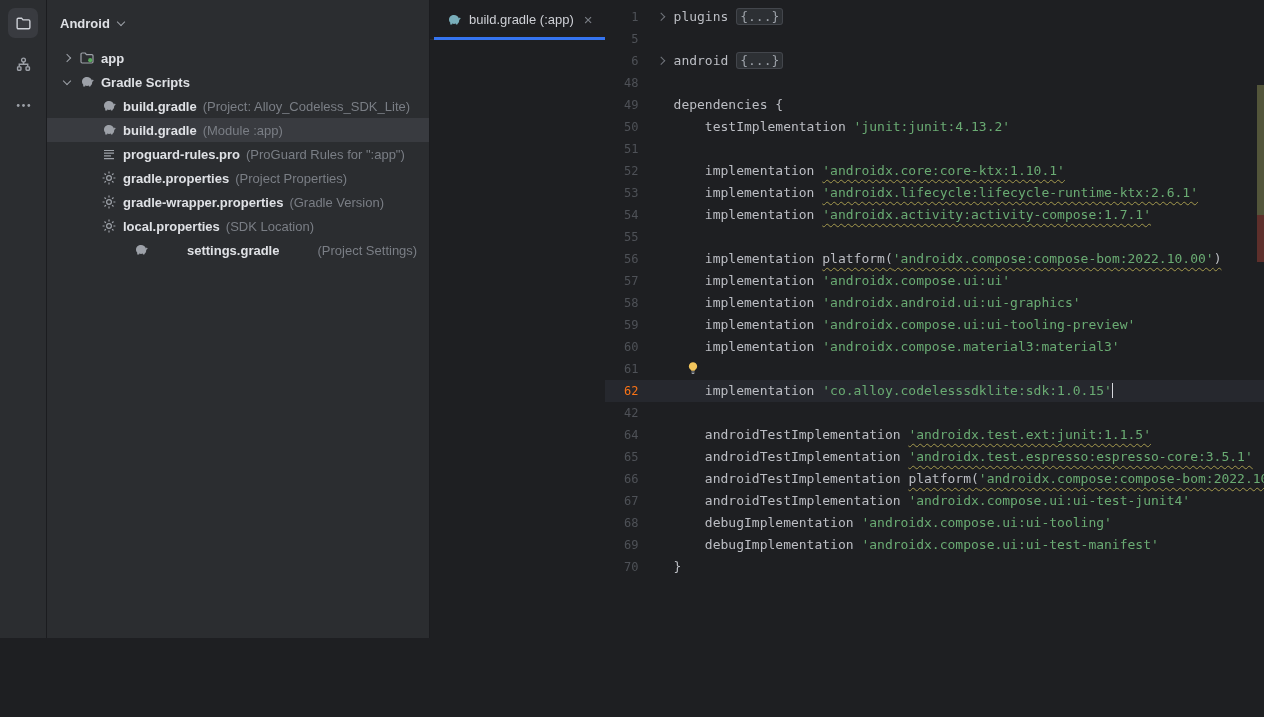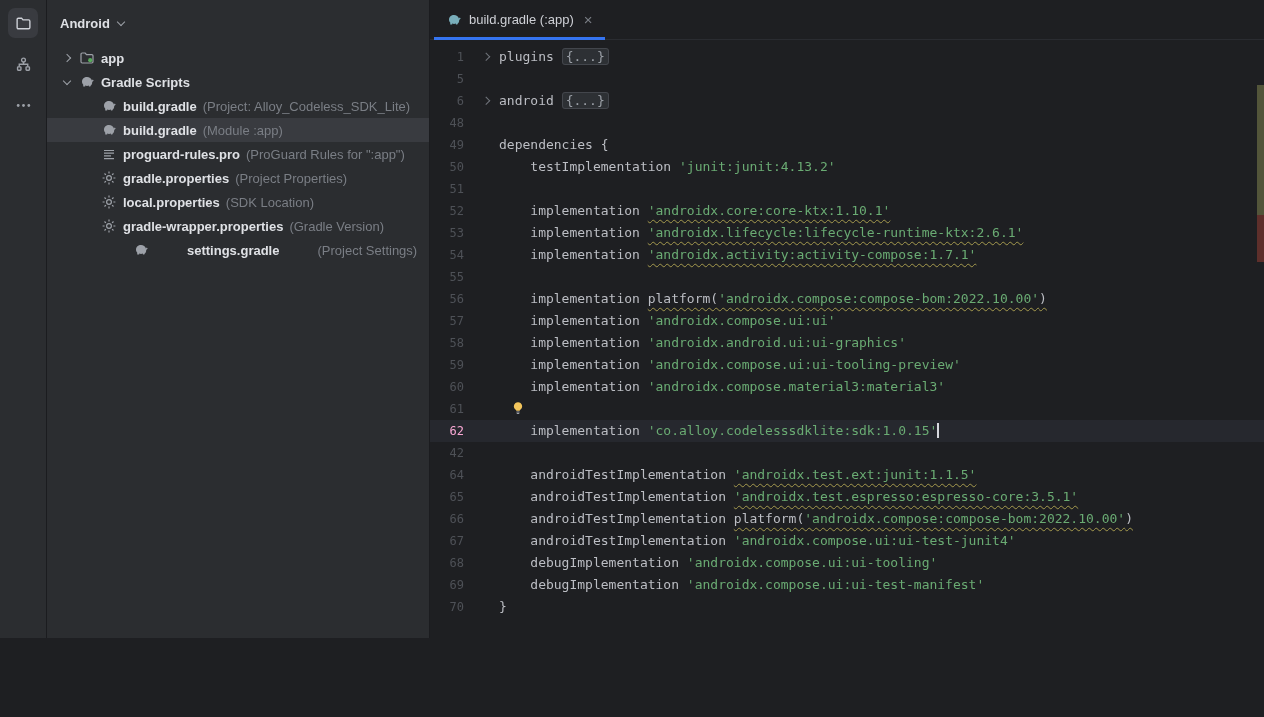--- a/index.html
+++ b/index.html
@@ -27,31 +27,31 @@
   .chev{width:16px;height:24px;position:relative;flex:0 0 16px}
   .chev.right::before{content:'';position:absolute;top:9px;left:5px;width:5px;height:5px;
     border-right:1.4px solid #9da1a8;border-bottom:1.4px solid #9da1a8;transform:rotate(-45deg)}
   .chev.down::before{content:'';position:absolute;top:8px;left:5px;width:5px;height:5px;
     border-right:1.4px solid #9da1a8;border-bottom:1.4px solid #9da1a8;transform:rotate(45deg)}
   .ticon{width:17px;height:17px;margin:0 6px 0 3px;display:flex;align-items:center;justify-content:center;flex:0 0 17px}
   .tlabel{font-weight:600;white-space:pre;color:var(--text-primary,#dfe1e5)}
   .thint{color:var(--text-muted,#7a7e85);margin-left:6px;white-space:pre}
 
   
-  .editor-area{flex:1;display:flex;flex-direction:column;background:var(--editor-bg,#1e1f22);min-width:0}
+  .editor-area{flex:1;display:flex;flex-direction:row;background:var(--editor-bg,#1e1f22);min-width:0}
   .tab-bar{height:40px;flex:none;display:flex;padding-left:4px;border-bottom:1px solid #2a2c31}
   .tab{display:flex;align-items:center;gap:7px;padding:0 12px;position:relative;color:#ced0d6;font-size:13px;cursor:pointer}
   .tab.active::after{content:'';position:absolute;left:0;right:0;bottom:-1px;height:3px;background:var(--accent-blue,#3574f0)}
   .tab-close{color:#7a7e85;font-size:15px;line-height:1;margin-left:3px;cursor:pointer}
 
   .code{flex:1;padding-top:6px;font-family:"DejaVu Sans Mono","Liberation Mono",monospace;font-size:13px;overflow:hidden}
   .code-line{height:22px;line-height:22px;display:flex;white-space:pre;cursor:text}
   .code-line.current{background:var(--current-line-bg,#26282e)}
   .gutter{flex:0 0 66px;display:flex;color:var(--line-number,#4e5157);font-size:12px;cursor:default}
-  .code-line.current .ln{color:#f9a8d4}
+  .code-line.current .ln{color:#f97316}
   .ln{width:34px;text-align:right;display:inline-block}
   .foldcol{width:32px;display:inline-block;position:relative}
   .foldcol.fold::before{content:'';position:absolute;top:8px;left:19px;width:4.5px;height:4.5px;
     border-right:1.4px solid #6f737a;border-bottom:1.4px solid #6f737a;transform:rotate(-45deg)}
   .content{white-space:pre;color:var(--text-code,#bcbec4);padding-left:3px}
   .seg.s{color:var(--string-green,#6aab73)}
   .seg.w{text-decoration-line:underline;text-decoration-style:wavy;
     text-decoration-color:var(--warning-underline,#a59a4e);text-underline-offset:4px;text-decoration-thickness:1px}
   .seg.f{background:#2d3034;border:1px solid #43464c;border-radius:3px;color:#9ca1a8;padding:0 3px}
   .caret{display:inline-block;width:1.5px;height:15px;background:#d6d8dd;transform:translateY(3px)}
@@ -165,33 +165,33 @@
           <span class="thint">(Project Properties)</span>
         </div>
         <div class="tree-row" style="padding-left: 34px;">
           <span class="chev none"></span>
           <span class="ticon">
             <svg width="16" height="16" viewBox="0 0 16 16" fill="none" stroke="#9da1a8" stroke-width="1.2">
               <circle cx="8" cy="8" r="2.4"></circle>
               <path d="M8 1.6v2M8 12.4v2M1.6 8h2M12.4 8h2M3.5 3.5l1.4 1.4M11.1 11.1l1.4 1.4M12.5 3.5l-1.4 1.4M3.5 12.5l1.4-1.4"></path>
             </svg>
           </span>
-          <span class="tlabel">local.properties</span>
-          <span class="thint">(SDK Location)</span>
+          <span class="tlabel">gradle-wrapper.properties</span>
+          <span class="thint">(Gradle Version)</span>
         </div>
         <div class="tree-row" style="padding-left: 34px;">
           <span class="chev none"></span>
           <span class="ticon">
             <svg width="16" height="16" viewBox="0 0 16 16" fill="none" stroke="#9da1a8" stroke-width="1.2">
               <circle cx="8" cy="8" r="2.4"></circle>
               <path d="M8 1.6v2M8 12.4v2M1.6 8h2M12.4 8h2M3.5 3.5l1.4 1.4M11.1 11.1l1.4 1.4M12.5 3.5l-1.4 1.4M3.5 12.5l1.4-1.4"></path>
             </svg>
           </span>
-          <span class="tlabel">gradle-wrapper.properties</span>
-          <span class="thint">(Gradle Version)</span>
+          <span class="tlabel">local.properties</span>
+          <span class="thint">(SDK Location)</span>
         </div>
         <div class="tree-row" style="padding-left: 34px; gap: 32px;">
           <span class="chev none"></span>
           <span class="ticon">
             <svg width="16" height="16" viewBox="0 0 16 16">
               <path fill="#9da1a8" d="M4.2 12.6v-2C3.5 9.9 3 8.9 3 7.8 3 5.1 5.2 3.1 8 3.1c2.4 0 4.3 1.4 4.9 3.3l.9-.9.9.9-1.5 1.5v.5c0 1.4-.7 2.7-1.8 3.5v.7h-1.5v-1c-.5.2-1.2.3-1.9.3-.6 0-1.2-.1-1.8-.3v1H4.2z"></path>
             </svg>
           </span>
           <span class="tlabel">settings.gradle</span>
           <span class="thint">(Project Settings)</span>

